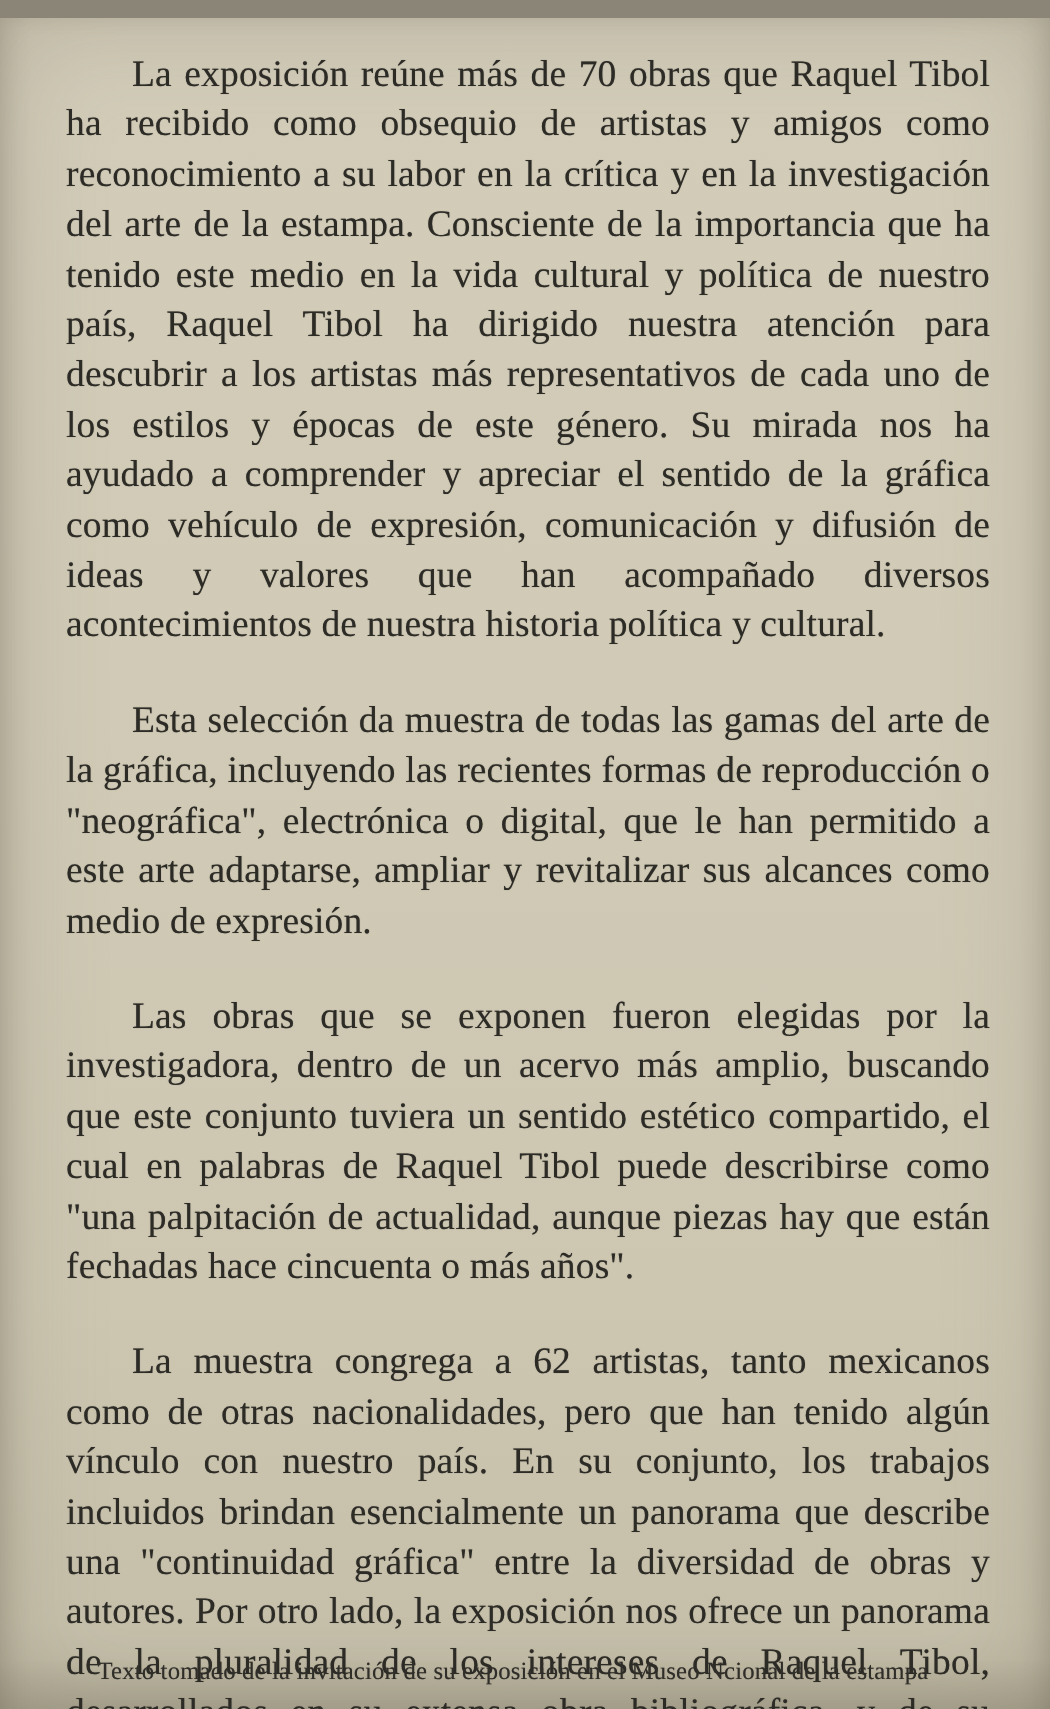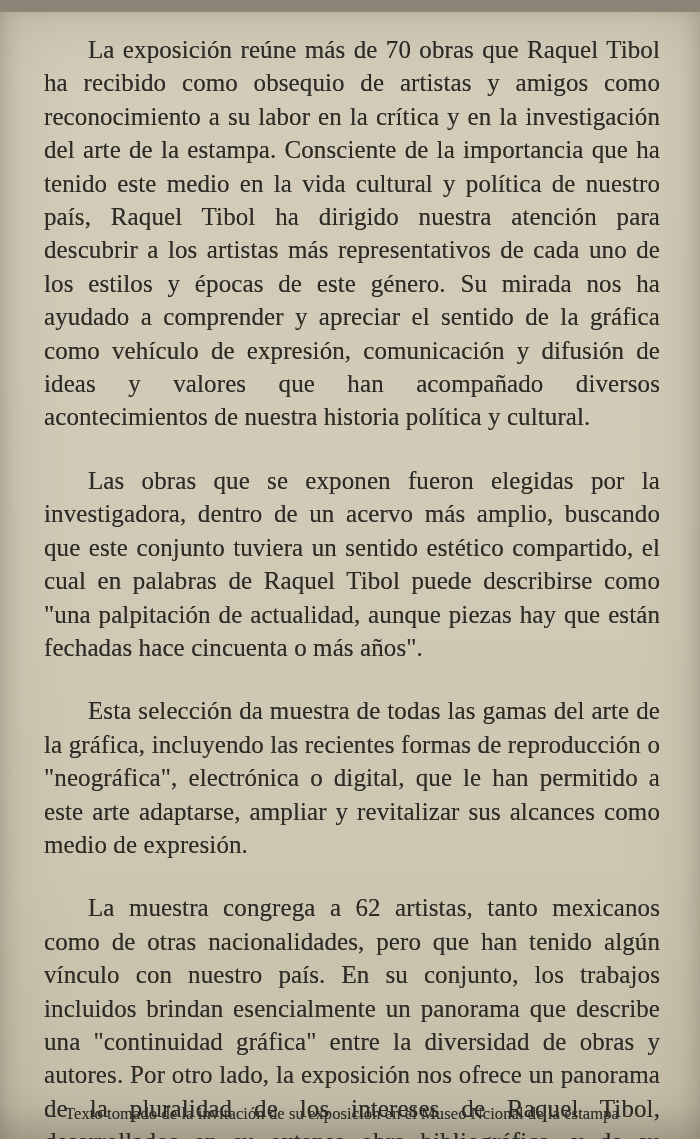--- a/index.html
+++ b/index.html
@@ -55,19 +55,19 @@
     color: #302e29;
     text-shadow: 0 0 0.5px rgba(48, 46, 41, 0.5);
   }
 </style>
 </head>
 <body>
 
 <div class="page">
   <div class="text-block">
     <p>La exposición reúne más de 70 obras que Raquel Tibol ha recibido como obsequio de artistas y amigos como reconocimiento a su labor en la crítica y en la investigación del arte de la estampa. Consciente de la importancia que ha tenido este medio en la vida cultural y política de nuestro país, Raquel Tibol ha dirigido nuestra atención para descubrir a los artistas más representativos de cada uno de los estilos y épocas de este género. Su mirada nos ha ayudado a comprender y apreciar el sentido de la gráfica como vehículo de expresión, comunicación y difusión de ideas y valores que han acompañado diversos acontecimientos de nuestra historia política y cultural.</p>
+    <p>Esta selección da muestra de todas las gamas del arte de la gráfica, incluyendo las recientes formas de reproducción o "neográfica", electrónica o digital, que le han permitido a este arte adaptarse, ampliar y revitalizar sus alcances como medio de expresión.</p>
     <p>Las obras que se exponen fueron elegidas por la investigadora, dentro de un acervo más amplio, buscando que este conjunto tuviera un sentido estético compartido, el cual en palabras de Raquel Tibol puede describirse como "una palpitación de actualidad, aunque piezas hay que están fechadas hace cincuenta o más años".</p>
-    <p>Esta selección da muestra de todas las gamas del arte de la gráfica, incluyendo las recientes formas de reproducción o "neográfica", electrónica o digital, que le han permitido a este arte adaptarse, ampliar y revitalizar sus alcances como medio de expresión.</p>
     <p>La muestra congrega a 62 artistas, tanto mexicanos como de otras nacionalidades, pero que han tenido algún vínculo con nuestro país. En su conjunto, los trabajos incluidos brindan esencialmente un panorama que describe una "continuidad gráfica" entre la diversidad de obras y autores. Por otro lado, la exposición nos ofrece un panorama de la pluralidad de los intereses de Raquel Tibol, desarrollados en su extensa obra bibliográfica, y de su compromiso con la imagen.</p>
   </div>
 
   <div class="footer-caption">Texto tomado de la invitación de su exposición en el Museo Ncional de la estampa</div>
 </div>
 
 </body></html>

